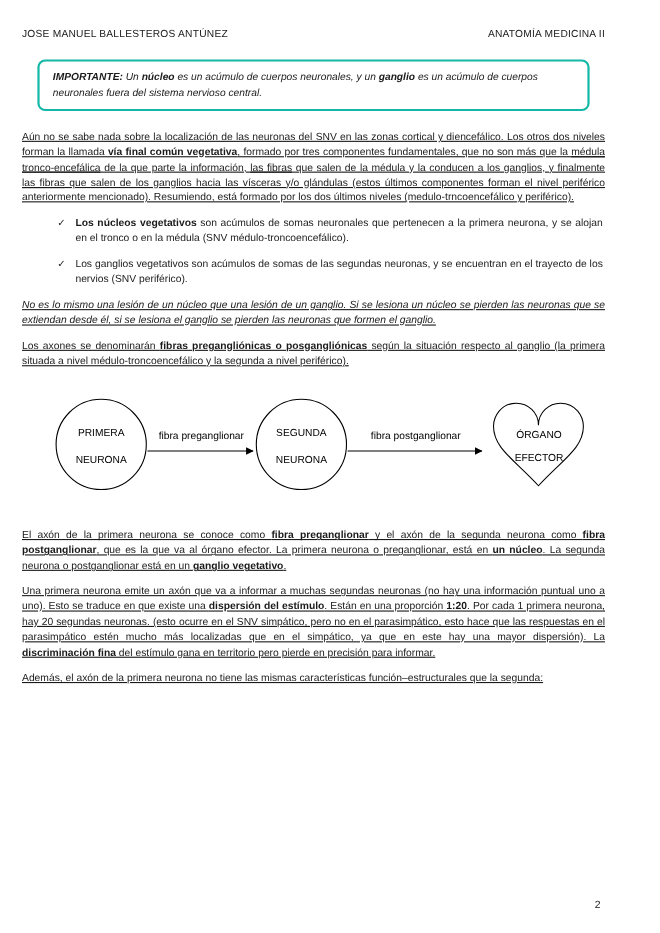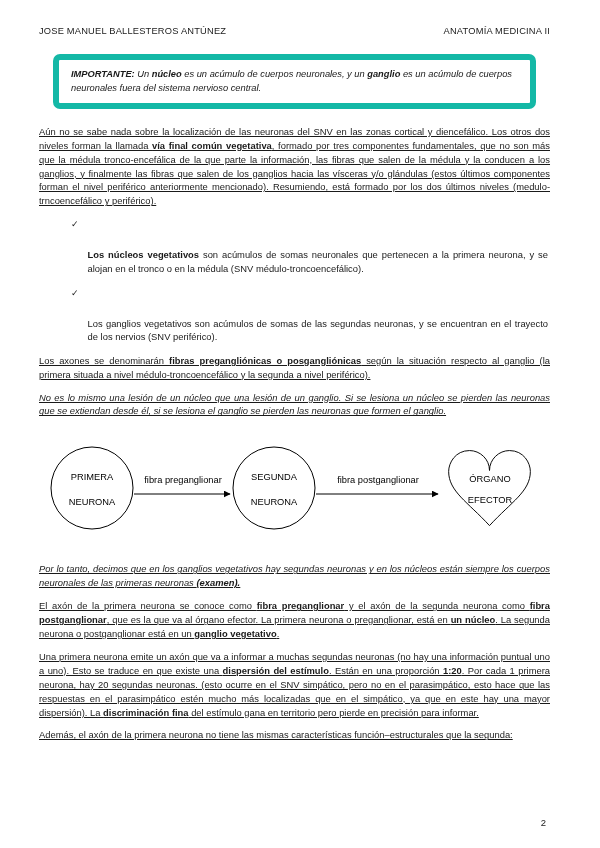--- a/index.html
+++ b/index.html
@@ -6,30 +6,30 @@
   html, body { background:#ffffff; }
   body {
     width:600px; height:848px;
     font-family:"Liberation Sans", sans-serif;
     color:#1a1a1a;
   }
   .page {
     position:relative;
     width:600px; height:848px;
     background:#ffffff;
-    padding:26px 50px 18px 39px;
+    padding:26px 50px 18px 20px;
     overflow:hidden;
   }
   .header {
     display:flex; justify-content:space-between;
     font-size:9.3px; letter-spacing:0.2px;
     margin-bottom:18px;
   }
   .important-box {
-    border:6px solid #14b8a6;
+    border:2px solid #14b8a6;
     border-radius:7px;
     padding:7px 12px;
     margin:0 14px 16px 14px;
     font-size:9.3px; line-height:1.55;
     text-align:left;
   }
   .para {
     font-size:9.4px; line-height:1.48;
     text-align:justify;
     margin-bottom:9px;
@@ -44,21 +44,21 @@
   }
   .checklist { list-style:none; margin:0 0 2px 0; }
   .check-item {
     display:flex; gap:9px;
     padding-left:32px; padding-right:2px;
     margin-bottom:10px;
     font-size:9.4px; line-height:1.45;
     text-align:justify;
   }
   .check-marker { flex:0 0 auto; font-size:9px; padding-top:1px; }
-  .check-text { flex:1 1 auto;margin-top:31px; }
+  .check-text { flex:1 1 auto; }
   .check-text span:first-child { font-weight:bold; }
   .diagram { margin:12px 0 14px 0;text-align:right; }
   .diagram text {
     font-size:9.3px; fill:#000000; text-anchor:middle;
     font-family:"Liberation Sans", sans-serif;
   }
   .diagram .shape { fill:none; stroke:#000000; stroke-width:1; }
   .page-number {
     position:absolute; bottom:20px; right:54px;
     font-size:9.5px;
@@ -86,23 +86,23 @@
     <li class="check-item">
       <span class="check-marker">✓</span>
       <span class="check-text"><span style="font-weight: bold;">Los núcleos vegetativos</span><span> son acúmulos de somas neuronales que pertenecen a la primera neurona, y se alojan en el tronco o en la médula (SNV médulo-troncoencefálico).</span></span>
     </li>
     <li class="check-item">
       <span class="check-marker">✓</span>
       <span class="check-text"><span style="font-weight: normal;">Los ganglios vegetativos</span><span> son acúmulos de somas de las segundas neuronas, y se encuentran en el trayecto de los nervios (SNV periférico).</span></span>
     </li>
   </ul>
 
+  <p class="para"><span style="font-style: italic;">No es lo mismo una lesión de un núcleo que una lesión de un ganglio. Si se lesiona un núcleo se pierden las neuronas que se extiendan desde él, si se lesiona el ganglio se pierden las neuronas que formen el ganglio.</span></p>
+
   <p class="para"><span>Los axones se denominarán </span><span style="font-weight: bold;">fibras pregangliónicas o posgangliónicas</span><span> según la situación respecto al ganglio (la primera situada a nivel médulo-troncoencefálico y la segunda a nivel periférico).</span></p>
-
-  <p class="para"><span style="font-style: italic;">No es lo mismo una lesión de un núcleo que una lesión de un ganglio. Si se lesiona un núcleo se pierden las neuronas que se extiendan desde él, si se lesiona el ganglio se pierden las neuronas que formen el ganglio.</span></p>
 
   <div class="diagram">
     <svg width="500" height="114" viewBox="0 0 500 114">
       <defs>
         <marker id="arrowhead" viewBox="0 0 10 10" refX="9" refY="5" markerWidth="7" markerHeight="7" orient="auto">
           <path d="M0,0 L10,5 L0,10 z" fill="#000000"></path>
         </marker>
       </defs>
 
       <ellipse class="shape" cx="42" cy="58" rx="41" ry="41"></ellipse>
@@ -118,21 +118,20 @@
 
       <line x1="266" y1="64" x2="388" y2="64" stroke="#000000" stroke-width="1" marker-end="url(#arrowhead)"></line>
       <text x="328" y="53">fibra postganglionar</text>
 
       <path class="shape" transform="translate(392,12) scale(0.95)" d="M50,30 C50,18 40,9 29,9 C14,9 7,22 7,31 C7,52 27,63 50,88 C73,63 93,52 93,31 C93,22 86,9 71,9 C60,9 50,18 50,30 Z"></path>
       <text x="440" y="52">ÓRGANO</text>
       <text x="440" y="73">EFECTOR</text>
     </svg>
   </div>
 
-  <p class="para"><span style="font-style: italic; text-decoration: underline;">Por lo tanto, decimos que en los ganglios vegetativos hay segundas neuronas y en los núcleos están siempre los cuerpos neuronales de las primeras neuronas </span><span style="font-weight: bold; font-style: italic; text-decoration: underline;">(examen).</span></p>
 
   <p class="para"><span>El axón de la primera neurona se conoce como </span><span style="font-weight: bold;">fibra preganglionar</span><span> y el axón de la segunda neurona como </span><span style="font-weight: bold;">fibra postganglionar</span><span>, que es la que va al órgano efector. La primera neurona o preganglionar, está en </span><span style="font-weight: bold;">un núcleo</span><span>. La segunda neurona o postganglionar está en un </span><span style="font-weight: bold;">ganglio vegetativo</span><span>.</span></p>
 
   <p class="para"><span>Una primera neurona emite un axón que va a informar a muchas segundas neuronas (no hay una información puntual uno a uno). Esto se traduce en que existe una </span><span style="font-weight: bold;">dispersión del estímulo</span><span>. Están en una proporción </span><span style="font-weight: bold;">1:20</span><span>. Por cada 1 primera neurona, hay 20 segundas neuronas. (esto ocurre en el SNV simpático, pero no en el parasimpático, esto hace que las respuestas en el parasimpático estén mucho más localizadas que en el simpático, ya que en este hay una mayor dispersión). La </span><span style="font-weight: bold;">discriminación fina</span><span> del estímulo gana en territorio pero pierde en precisión para informar.</span></p>
 
   <p class="para"><span>Además, el axón de la primera neurona no tiene las mismas características función–estructurales que la segunda:</span></p>
 
   <div class="page-number">2</div>
 
 </div>

